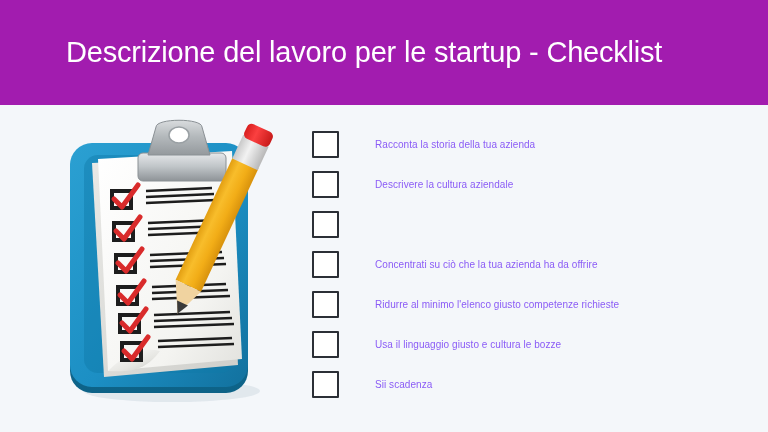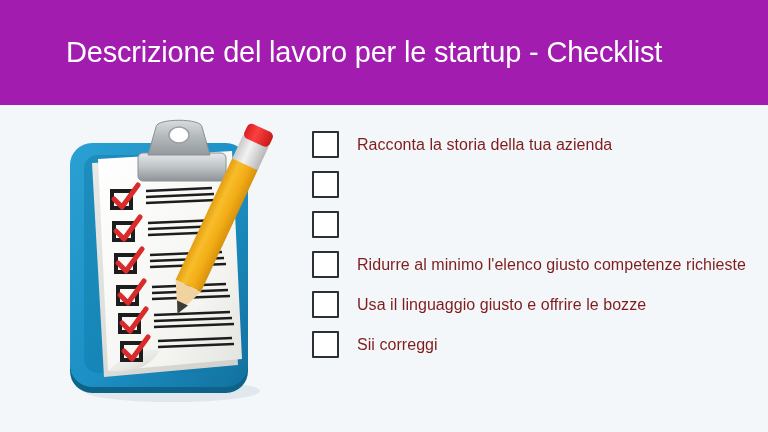--- a/index.html
+++ b/index.html
@@ -59,23 +59,23 @@
   }
   .check-row:last-child { margin-bottom:0; }
   .checkbox {
     flex:0 0 auto;
     width:27px; height:27px;
     border:2px solid #2b2f36;
     background:#ffffff;
     border-radius:1px;
   }
   .check-label {
-    margin-left:18px;
-    font-size:16px;
-    color:#7f1d1d;
+    margin-left:36px;
+    font-size:10px;
+    color:#8b5cf6;
     line-height:1;
     white-space:nowrap;
     letter-spacing:0.05px;
   }
 </style>
 </head>
 <body>
 
 <div class="slide">
 
@@ -222,39 +222,44 @@
       </svg>
     </div>
 
     <div class="checklist">
 
       <div class="check-row">
         <span class="checkbox"></span>
         <span class="check-label">Racconta la storia della tua azienda</span>
       </div>
 
-
-      <div class="check-row">
-        <span class="checkbox"></span>
-      </div>
-
-      <div class="check-row">
-        <span class="checkbox"></span>
+      <div class="check-row">
+        <span class="checkbox"></span>
+        <span class="check-label">Descrivere la cultura aziendale</span>
+      </div>
+
+      <div class="check-row">
+        <span class="checkbox"></span>
+      </div>
+
+      <div class="check-row">
+        <span class="checkbox"></span>
+        <span class="check-label">Concentrati su ciò che la tua azienda ha da offrire</span>
       </div>
 
       <div class="check-row">
         <span class="checkbox"></span>
         <span class="check-label">Ridurre al minimo l'elenco giusto competenze richieste</span>
       </div>
 
       <div class="check-row">
         <span class="checkbox"></span>
-        <span class="check-label">Usa il linguaggio giusto e offrire le bozze</span>
-      </div>
-
-      <div class="check-row">
-        <span class="checkbox"></span>
-        <span class="check-label">Sii correggi</span>
+        <span class="check-label">Usa il linguaggio giusto e cultura le bozze</span>
+      </div>
+
+      <div class="check-row">
+        <span class="checkbox"></span>
+        <span class="check-label">Sii scadenza</span>
       </div>
 
     </div>
   </div>
 </div>
 
 </body></html>

